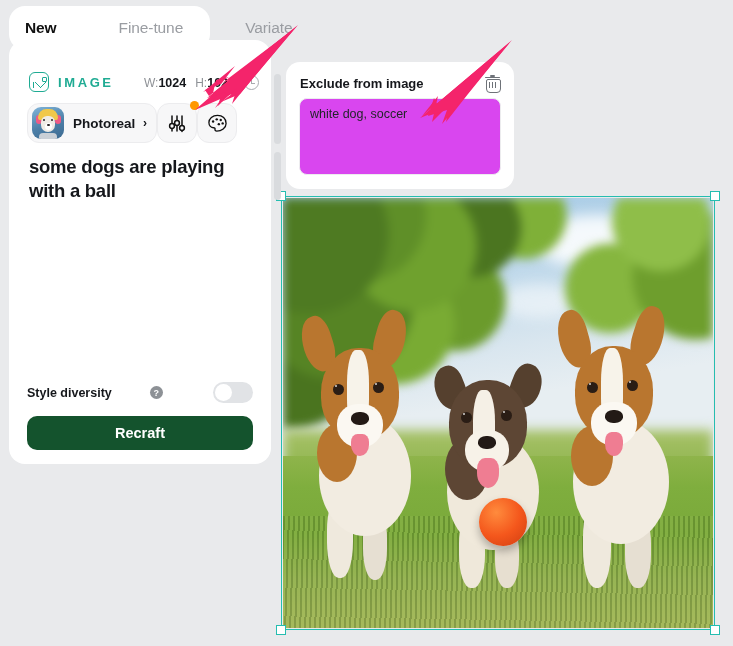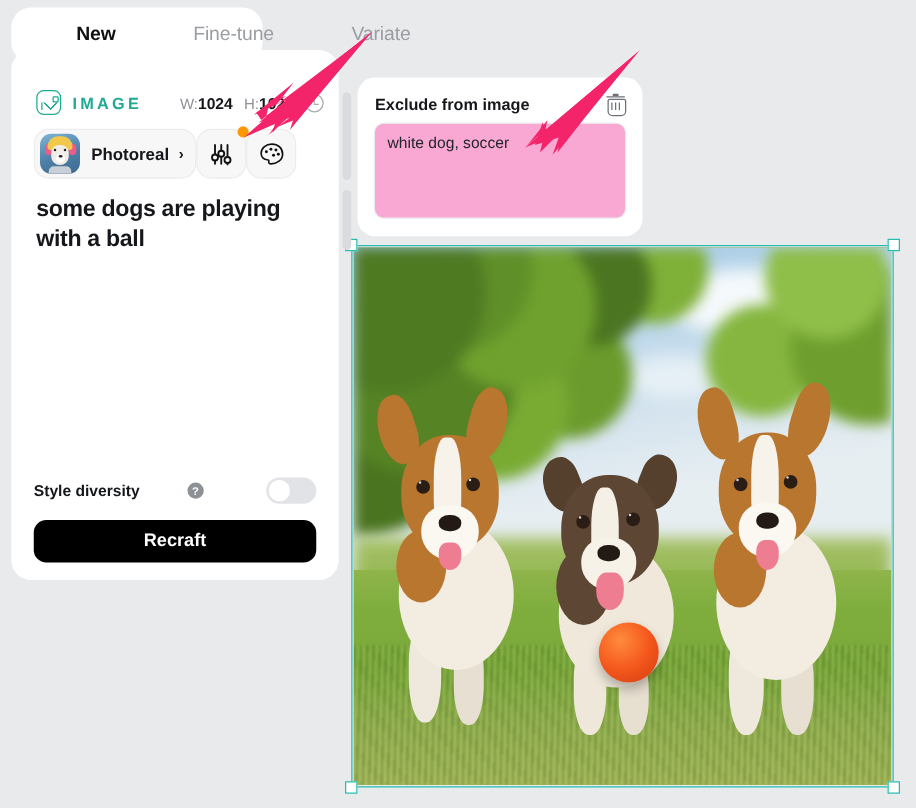--- a/index.html
+++ b/index.html
@@ -15,21 +15,21 @@
   
   .tabs-card {
     position: absolute; left: 9px; top: 6px;
     width: 201px; height: 44px;
     background: #fff; border-radius: 16px;
     display: flex; align-items: center; gap: 14px;
     padding: 0 16px;
     z-index: 6;
   }
   .tab { font-size: 15.5px; letter-spacing: -0.1px; white-space: nowrap; cursor: pointer; }
-  .tab.active { color: #111; font-weight: 700; margin-left: 36px; }
+  .tab.active { color: #111; font-weight: 700; }
   .tab.inactive { color: #9a9da2; font-weight: 400; padding-left: 48px; }
 
   
   .left-panel {
     position: absolute; left: 9px; top: 40px;
     width: 262px; height: 424px;
     background: #fff; border-radius: 16px;
     z-index: 4; overflow: hidden;
   }
   .panel-head {
@@ -122,21 +122,21 @@
   .slider .knob{position:absolute;top:1px;width:14px;height:14px;border-radius:50%;background:#fff;border:1.4px solid #9b9ea3;}
 
   .sd-row{position:absolute;left:18px;top:342px;display:flex;align-items:center;width:226px;gap:32px;}
   .sd-label{font-size:12.5px;font-weight:700;color:#15171b;}
   .help-ico{width:13px;height:13px;border-radius:50%;background:#8d9196;color:#fff;font-size:9px;
     display:flex;align-items:center;justify-content:center;margin-left:6px;font-weight:700;}
   .toggle{margin-left:auto;width:40px;height:21px;border-radius:11px;background:#e1e3e6;position:relative;cursor:pointer;}
   .toggle .knob{position:absolute;left:2px;top:2px;width:17px;height:17px;border-radius:50%;background:#fff;}
 
   .recraft-btn{
-    position:absolute;left:18px;top:376px;width:226px;height:34px;background:#000000;
+    position:absolute;left:18px;top:376px;width:226px;height:34px;background:#14532d;
     border-radius:10px;color:#fff;font-size:14.5px;font-weight:700;
     display:flex;align-items:center;justify-content:center;cursor:pointer;border:none;
   }
 
   
   .panel-scroll{position:absolute;left:274px;top:74px;width:7px;height:70px;border-radius:4px;background:#d9dbde;z-index:5;cursor:pointer;}
   .panel-scroll2{position:absolute;left:274px;top:152px;width:7px;height:48px;border-radius:4px;background:#d9dbde;z-index:5;cursor:pointer;}
 
   
   .exclude-panel{
@@ -149,21 +149,21 @@
   .trash-ico::before{content:"";position:absolute;left:1px;top:4px;width:13px;height:12px;border:1.3px solid #6e7278;border-radius:2px 2px 4px 4px;}
   .trash-ico::after{content:"";position:absolute;left:0;top:2px;width:15px;height:1.4px;background:#6e7278;border-radius:1px;}
   .trash-lid{position:absolute;left:5px;top:0;width:5px;height:2.4px;background:#6e7278;border-radius:1px;}
   .trash-bars{position:absolute;left:4.2px;top:7px;width:7px;height:6px;
     background:
       linear-gradient(#6e7278,#6e7278) 0 0/1.2px 6px no-repeat,
       linear-gradient(#6e7278,#6e7278) 3px 0/1.2px 6px no-repeat,
       linear-gradient(#6e7278,#6e7278) 6px 0/1.2px 6px no-repeat;}
   .exclude-box{
     position:absolute;left:13px;top:36px;width:202px;height:77px;
-    background:#f9a8d4;border:1px solid #ececee;border-radius:8px;cursor:text;
+    background:#d946ef;border:1px solid #ececee;border-radius:8px;cursor:text;
   }
   .exclude-text{position:absolute;left:10px;top:8px;font-size:12.5px;color:#22252a;}
 
   
   .canvas-wrap{position:absolute;left:281px;top:196px;width:434px;height:434px;z-index:3;}
   .sel-border{position:absolute;inset:0;border:1.6px solid #25bdb0;}
   .art{position:absolute;inset:2px;overflow:hidden;background:#6f9a3c;}
   .handle{position:absolute;width:10px;height:10px;background:#fff;border:1.5px solid #25bdb0;}
   .h-tl{left:-5px;top:-5px;} .h-tr{right:-5px;top:-5px;}
   .h-bl{left:-5px;bottom:-5px;} .h-br{right:-5px;bottom:-5px;}

